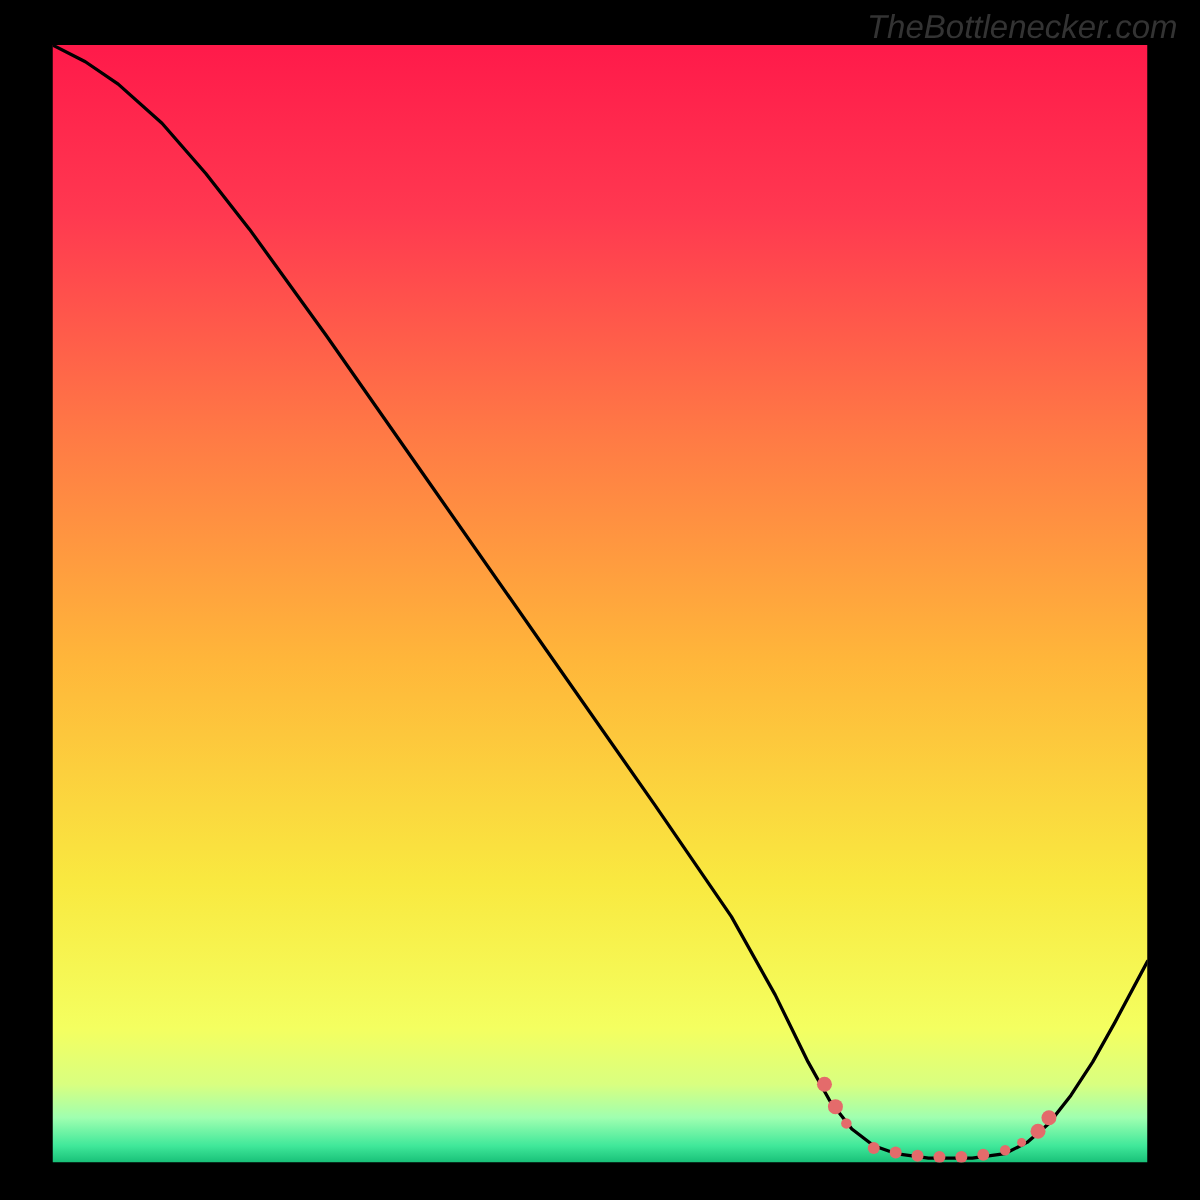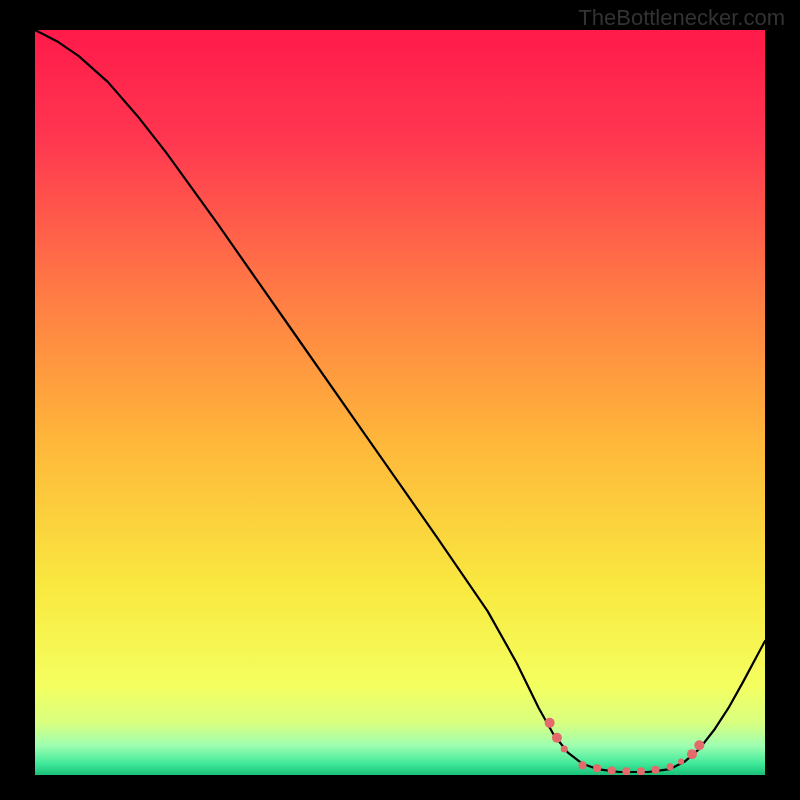--- a/index.html
+++ b/index.html
@@ -8,20 +8,21 @@
   background: #000;
   width: 800px;
   height: 800px;
   position: relative;
   font-family: Arial, sans-serif;
 }
 .container {
   width: 800px;
   height: 800px;
   position: relative;
+  font-style: italic;
 }
 .watermark {
   position: absolute;
   top: 5px;
   right: 15px;
   color: #333;
   font-size: 22px;
   font-weight: 500;
   z-index: 10;
 }

